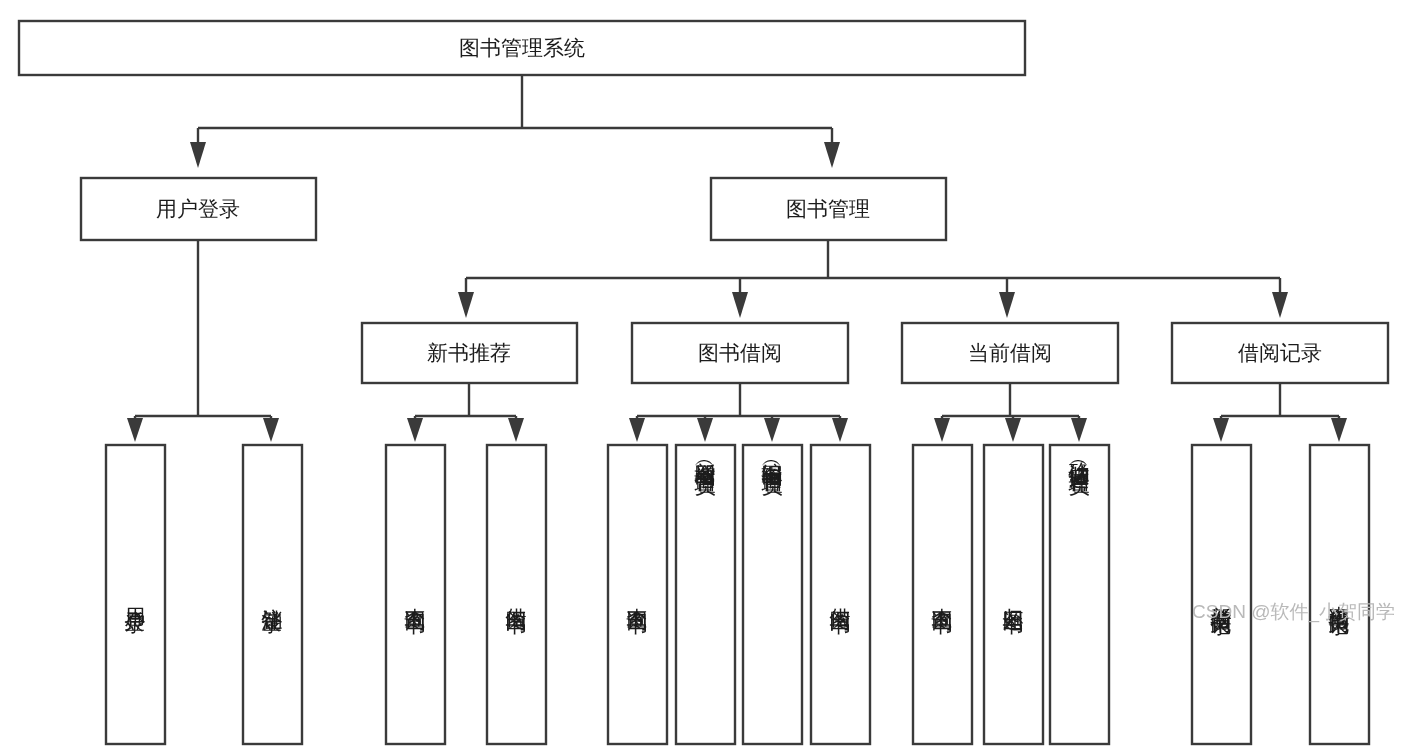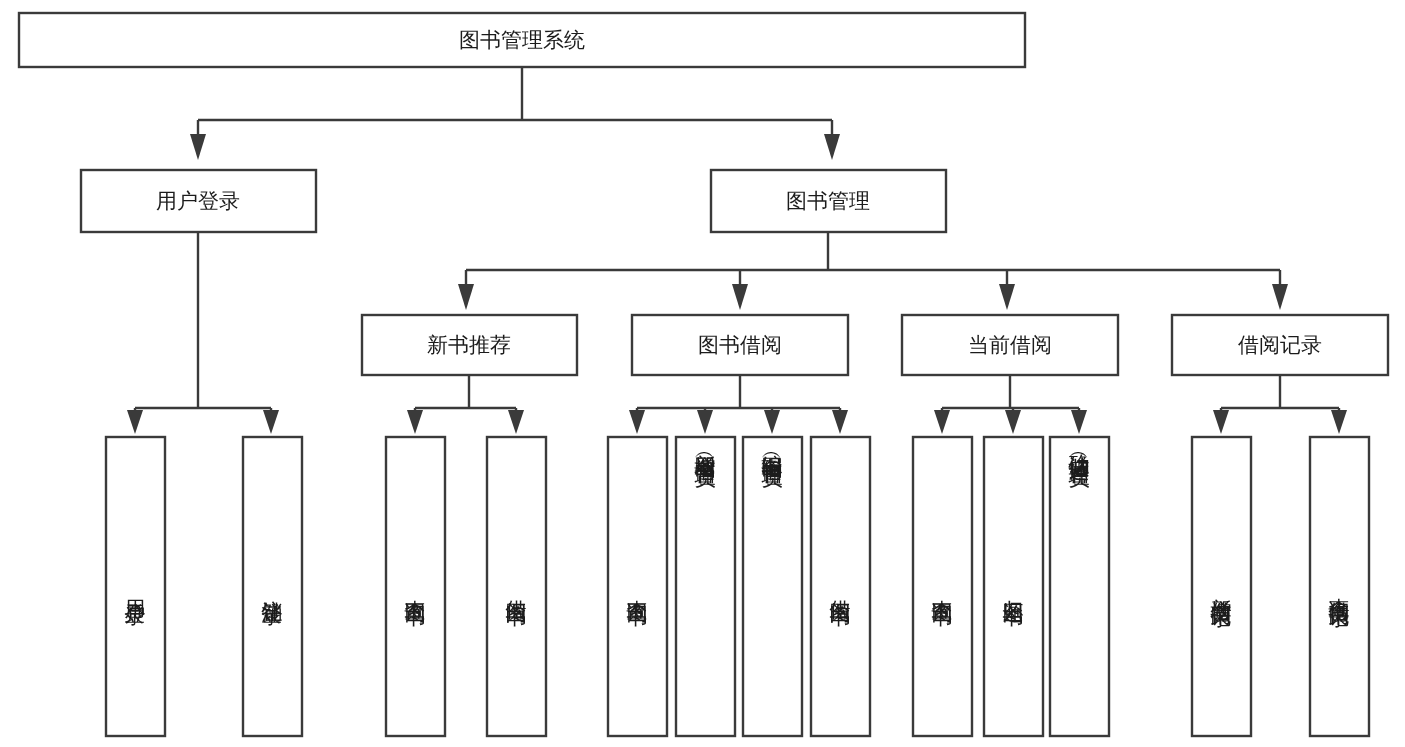--- a/index.html
+++ b/index.html
@@ -10,21 +10,21 @@
   body {
     width: 1405px;
     height: 747px;
     font-family: "Liberation Sans", "DejaVu Sans", sans-serif;
     overflow: hidden;
     position: relative;
   }
   #diagram-root {
     position: absolute;
     left: 0;
-    top: 0;
+    top: 8px;
     width: 1405px;
     height: 623px;
   }
   svg#flow {
     display: block;
     width: 1405px;
     height: 747px;
   }
   .nodebox {
     fill: #ffffff;
@@ -238,14 +238,15 @@
   <div class="leaf-label-holder" style="left:1050px; top:437px; width:59px; height:299px; align-items:flex-start;">
     <span class="leaf-label">确认归还（管理员）</span>
   </div>
   <div class="leaf-label-holder" style="left:1192px; top:437px; width:59px; height:299px;">
     <span class="leaf-label">新增借阅记录</span>
   </div>
   <div class="leaf-label-holder" style="left:1310px; top:437px; width:59px; height:299px;">
     <span class="leaf-label">查询借阅记录</span>
   </div>
 
+  <div id="watermark">CSDN @软件_小贺同学</div>
 
 </div>
 
 </body></html>

